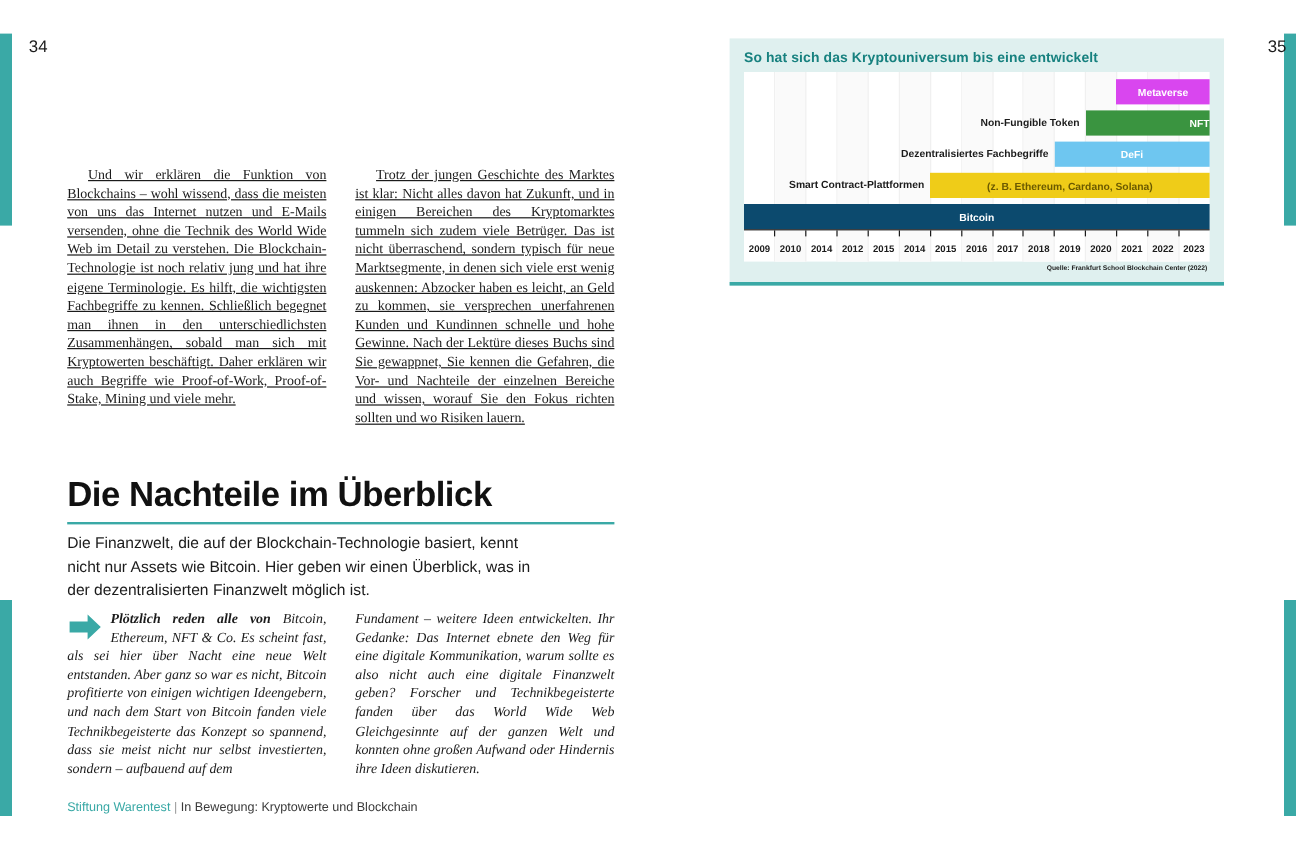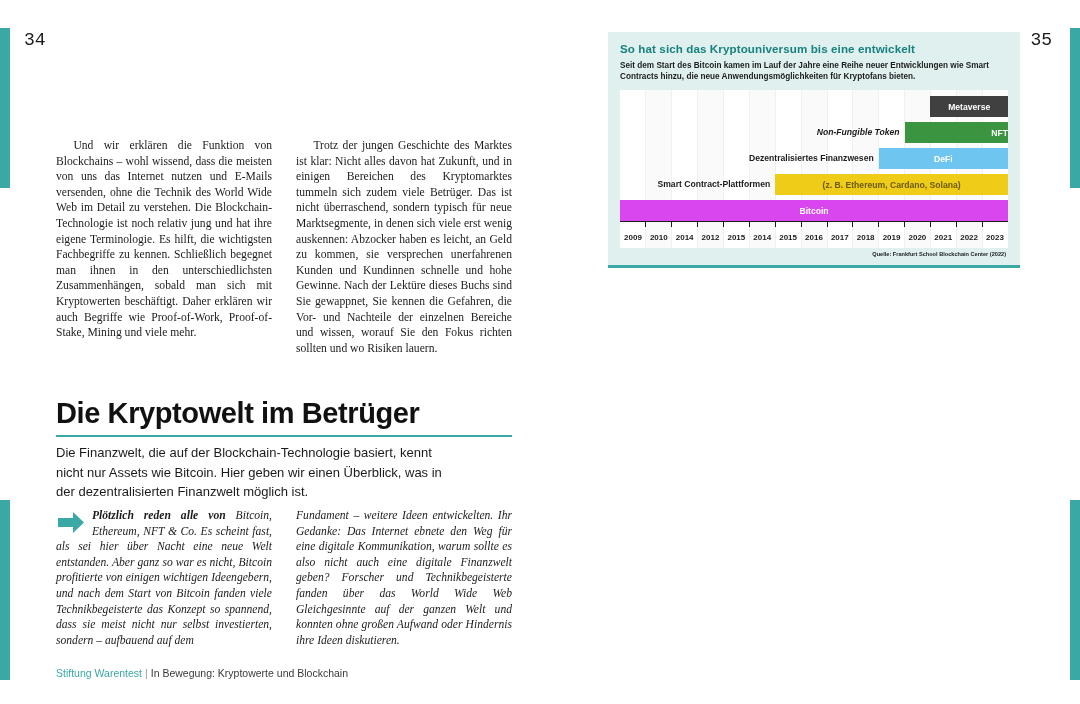--- a/index.html
+++ b/index.html
@@ -34,42 +34,42 @@
     position: absolute;
     top: 0;
     height: 704px;
   }
   .page-left { left: 0; width: 540px; }
   .page-right { left: 540px; width: 540px; }
 
   .folio {
     position: absolute;
     top: 30px;
-    font-family: Liberation Mono, monospace;
-    font-size: 18px;
+    font-family: Liberation Sans, sans-serif;
+    font-size: 14px;
     color: #1a1a1a;
   }
   .folio-left { left: 24px; }
-  .folio-right { right: 28px; }
+  .folio-right { right: 8px; }
 
   
   .lp-body {
     position: absolute;
     left: 56px;
     top: 138px;
     width: 456px;
     column-count: 2;
     column-gap: 24px;
     font-size: 11.6px;
     line-height: 15.6px;
     text-align: justify;
     hyphens: auto;
     color: #1b1b1b;
   }
-  .lp-body p { margin: 0; text-indent: 1.5em; }
+  .lp-body p { margin: 0; text-indent: 1.5em; text-decoration: underline; }
 
   .section-head {
     position: absolute;
     left: 56px;
     top: 396px;
     width: 456px;
   }
   .section-head h1 {
     margin: 0;
     font-family: "Liberation Sans", sans-serif;
@@ -272,21 +272,21 @@
   <div class="page page-left">
 
     <div class="folio folio-left">34</div>
 
     <div class="lp-body">
       <p>Und wir erklären die Funktion von Blockchains – wohl wissend, dass die meisten von uns das Internet nutzen und E-Mails versenden, ohne die Technik des World Wide Web im Detail zu verstehen. Die Blockchain-Technologie ist noch relativ jung und hat ihre eigene Terminologie. Es hilft, die wichtigsten Fachbegriffe zu kennen. Schließlich begegnet man ihnen in den unterschiedlichsten Zusammenhängen, sobald man sich mit Kryptowerten beschäftigt. Daher erklären wir auch Begriffe wie Proof-of-Work, Proof-of-Stake, Mining und viele mehr.</p>
       <p>Trotz der jungen Geschichte des Marktes ist klar: Nicht alles davon hat Zukunft, und in einigen Bereichen des Kryptomarktes tummeln sich zudem viele Betrüger. Das ist nicht überraschend, sondern typisch für neue Marktsegmente, in denen sich viele erst wenig auskennen: Abzocker haben es leicht, an Geld zu kommen, sie versprechen unerfahrenen Kunden und Kundinnen schnelle und hohe Gewinne. Nach der Lektüre dieses Buchs sind Sie gewappnet, Sie kennen die Gefahren, die Vor- und Nachteile der einzelnen Bereiche und wissen, worauf Sie den Fokus richten sollten und wo Risiken lauern.</p>
     </div>
 
     <div class="section-head">
-      <h1>Die Kryptowelt im Betrüger</h1>
+      <h1>Die Nachteile im Überblick</h1>
       <div class="head-rule"></div>
     </div>
 
     <div class="section-deck">Die Finanzwelt, die auf der Blockchain-Technologie basiert, kennt nicht nur Assets wie Bitcoin. Hier geben wir einen Überblick, was in der dezentralisierten Finanzwelt möglich ist.</div>
 
     <div class="lp-body2">
       <p class="first-para">
         <span class="arrow-wrap">
           <svg width="30" height="30" viewBox="0 0 30 30" aria-hidden="true">
             <path d="M2 9 H17 V3 L28 13.5 L17 24 V18 H2 Z" fill="#3aa9a6"></path>
@@ -301,21 +301,20 @@
       <span class="brand">Stiftung Warentest</span><span class="sep">|</span><span>In Bewegung: Kryptowerte und Blockchain</span>
     </div>
   </div>
 
   <div class="page page-right">
 
     <div class="folio folio-right">35</div>
 
     <div class="info-box">
       <div class="info-title">So hat sich das Kryptouniversum bis eine entwickelt</div>
-      <div class="info-sub">Seit dem Start des Bitcoin kamen im Lauf der Jahre eine Reihe neuer Entwicklungen wie Smart Contracts hinzu, die neue Anwendungsmöglichkeiten für Kryptofans bieten.</div>
 
       <div class="chart">
         <div class="grid">
             <div class="gcol"></div>
             <div class="gcol"></div>
             <div class="gcol"></div>
             <div class="gcol"></div>
             <div class="gcol"></div>
             <div class="gcol"></div>
             <div class="gcol"></div>
@@ -323,44 +322,44 @@
             <div class="gcol"></div>
             <div class="gcol"></div>
             <div class="gcol"></div>
             <div class="gcol"></div>
             <div class="gcol"></div>
             <div class="gcol"></div>
             <div class="gcol"></div>
           </div>
         <div class="bars">
             <div class="bar-row">
-              <div class="bar" style="left: 80%; right: 0%; background: #404040;">
+              <div class="bar" style="left: 80%; right: 0%; background: #d946ef;">
                 <div class="bar-label-in" style="color: rgb(255, 255, 255);">Metaverse</div>
               </div>
             </div>
             <div class="bar-row">
               <div class="bar" style="left: 73.3333%; right: 0%; background: rgb(58, 148, 64);">
                 <div class="bar-label-in" style="color: rgb(255, 255, 255); text-align: right;">NFT</div>
               </div>
-              <div class="bar-label-out" style="right: 26.6667%; font-style: italic;">Non-Fungible Token</div>
+              <div class="bar-label-out" style="right: 26.6667%;">Non-Fungible Token</div>
             </div>
             <div class="bar-row">
               <div class="bar" style="left: 66.6667%; right: 0%; background: rgb(110, 198, 240);">
                 <div class="bar-label-in" style="color: rgb(255, 255, 255);">DeFi</div>
               </div>
-              <div class="bar-label-out" style="right: 33.3333%;">Dezentralisiertes Finanzwesen</div>
+              <div class="bar-label-out" style="right: 33.3333%;">Dezentralisiertes Fachbegriffe</div>
             </div>
             <div class="bar-row">
               <div class="bar" style="left: 40%; right: 0%; background: rgb(239, 204, 24);">
                 <div class="bar-label-in" style="color: rgb(107, 90, 0);">(z. B. Ethereum, Cardano, Solana)</div>
               </div>
               <div class="bar-label-out" style="right: 60%;">Smart Contract-Plattformen</div>
             </div>
             <div class="bar-row">
-              <div class="bar" style="left: 0%; right: 0%; background: #d946ef;">
+              <div class="bar" style="left: 0%; right: 0%; background: #0c4a6e;">
                 <div class="bar-label-in" style="color: rgb(255, 255, 255);">Bitcoin</div>
               </div>
             </div>
           </div>
         <div class="axis"></div>
         <div class="ticks">
             <span></span>
             <span></span>
             <span></span>
             <span></span>

